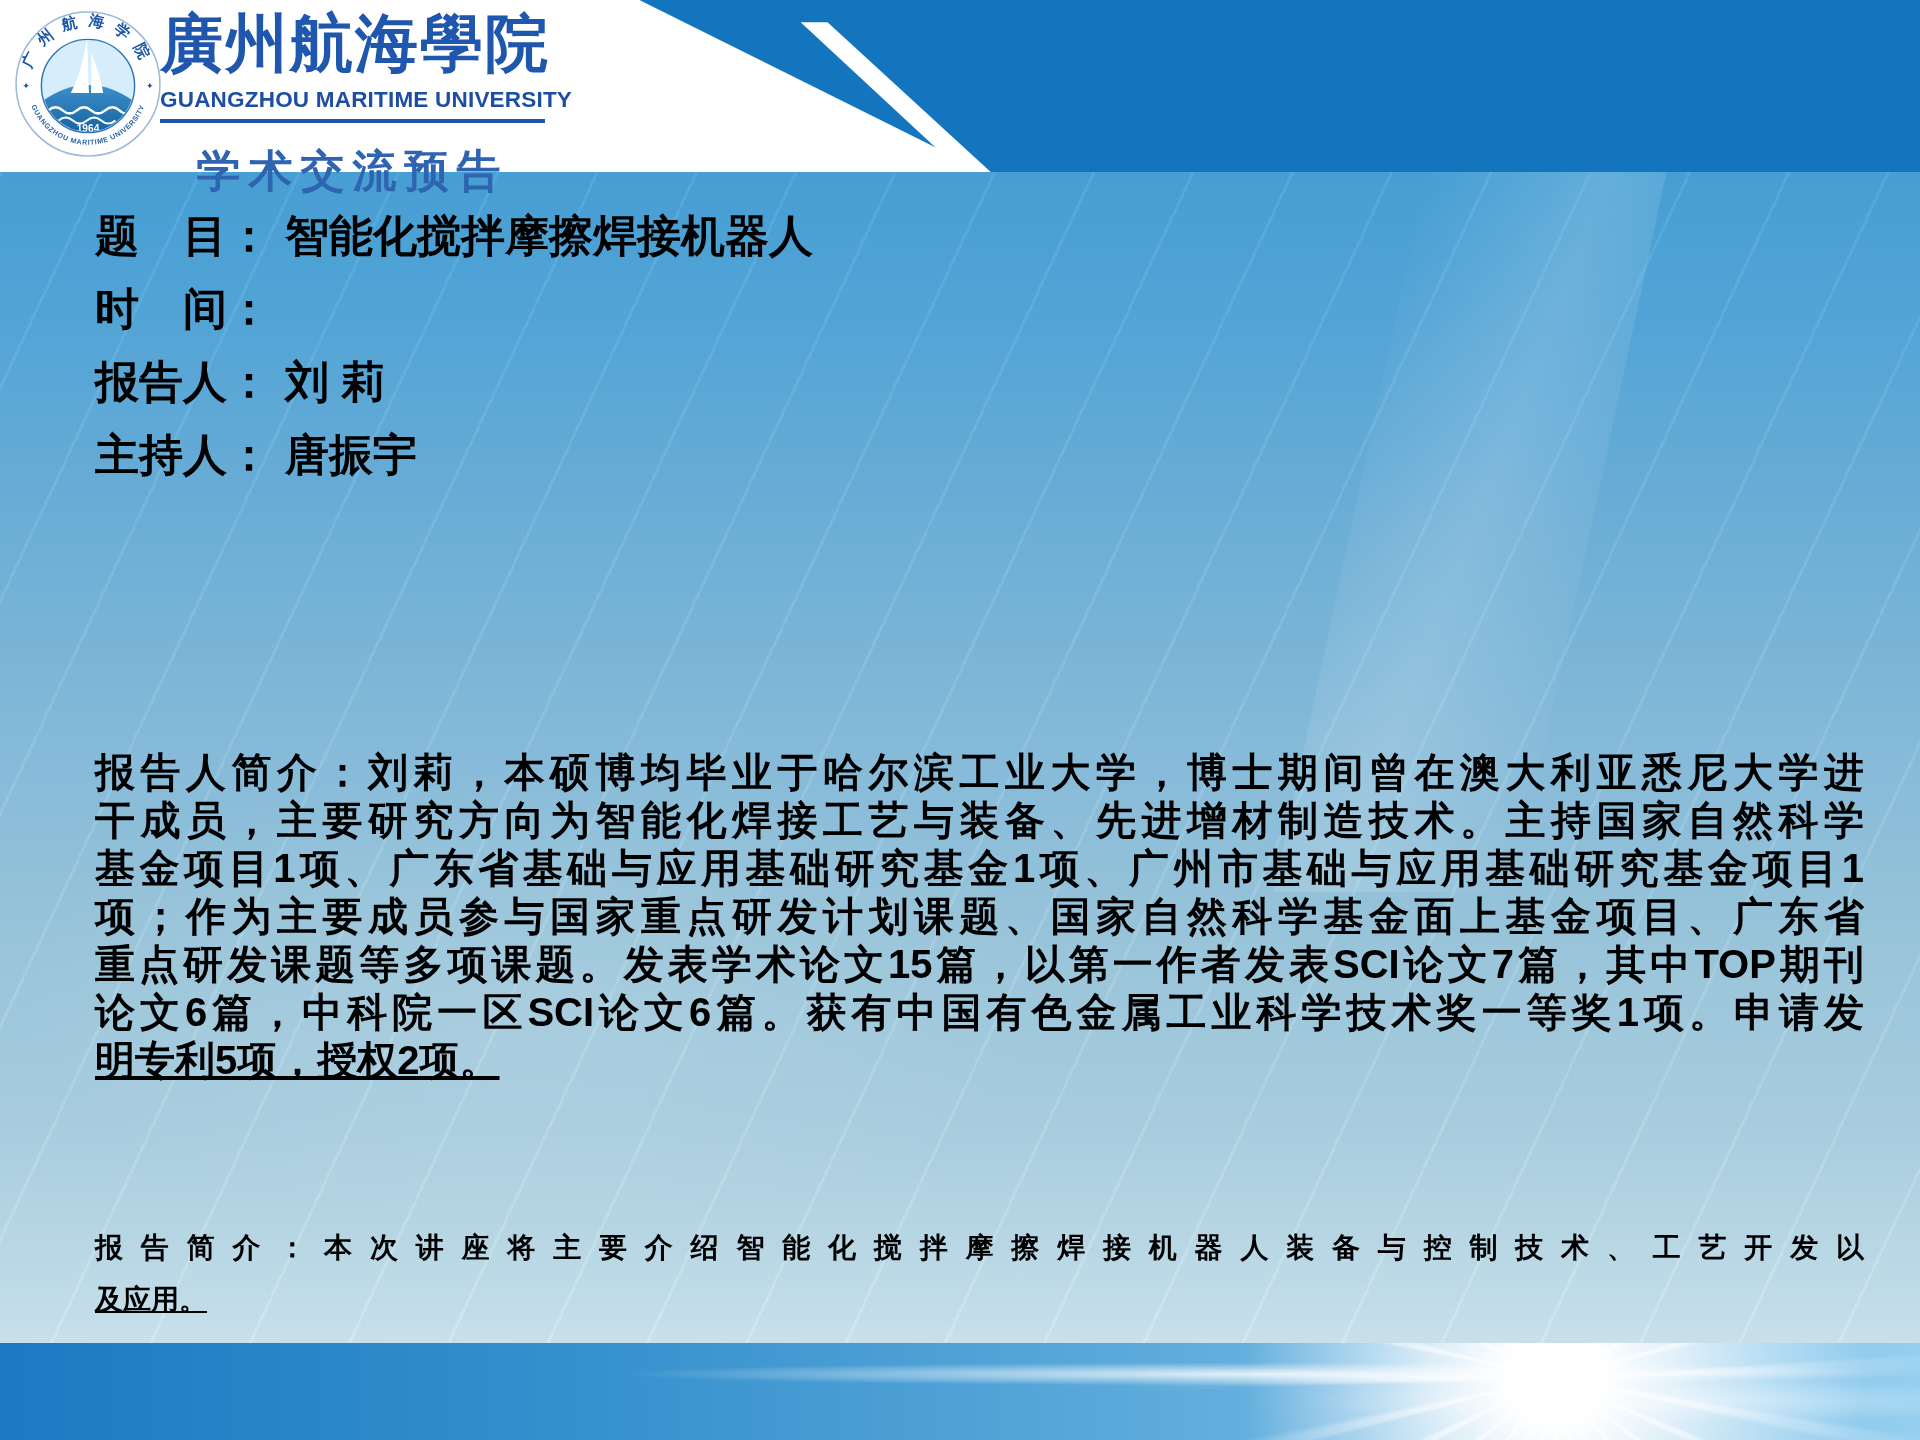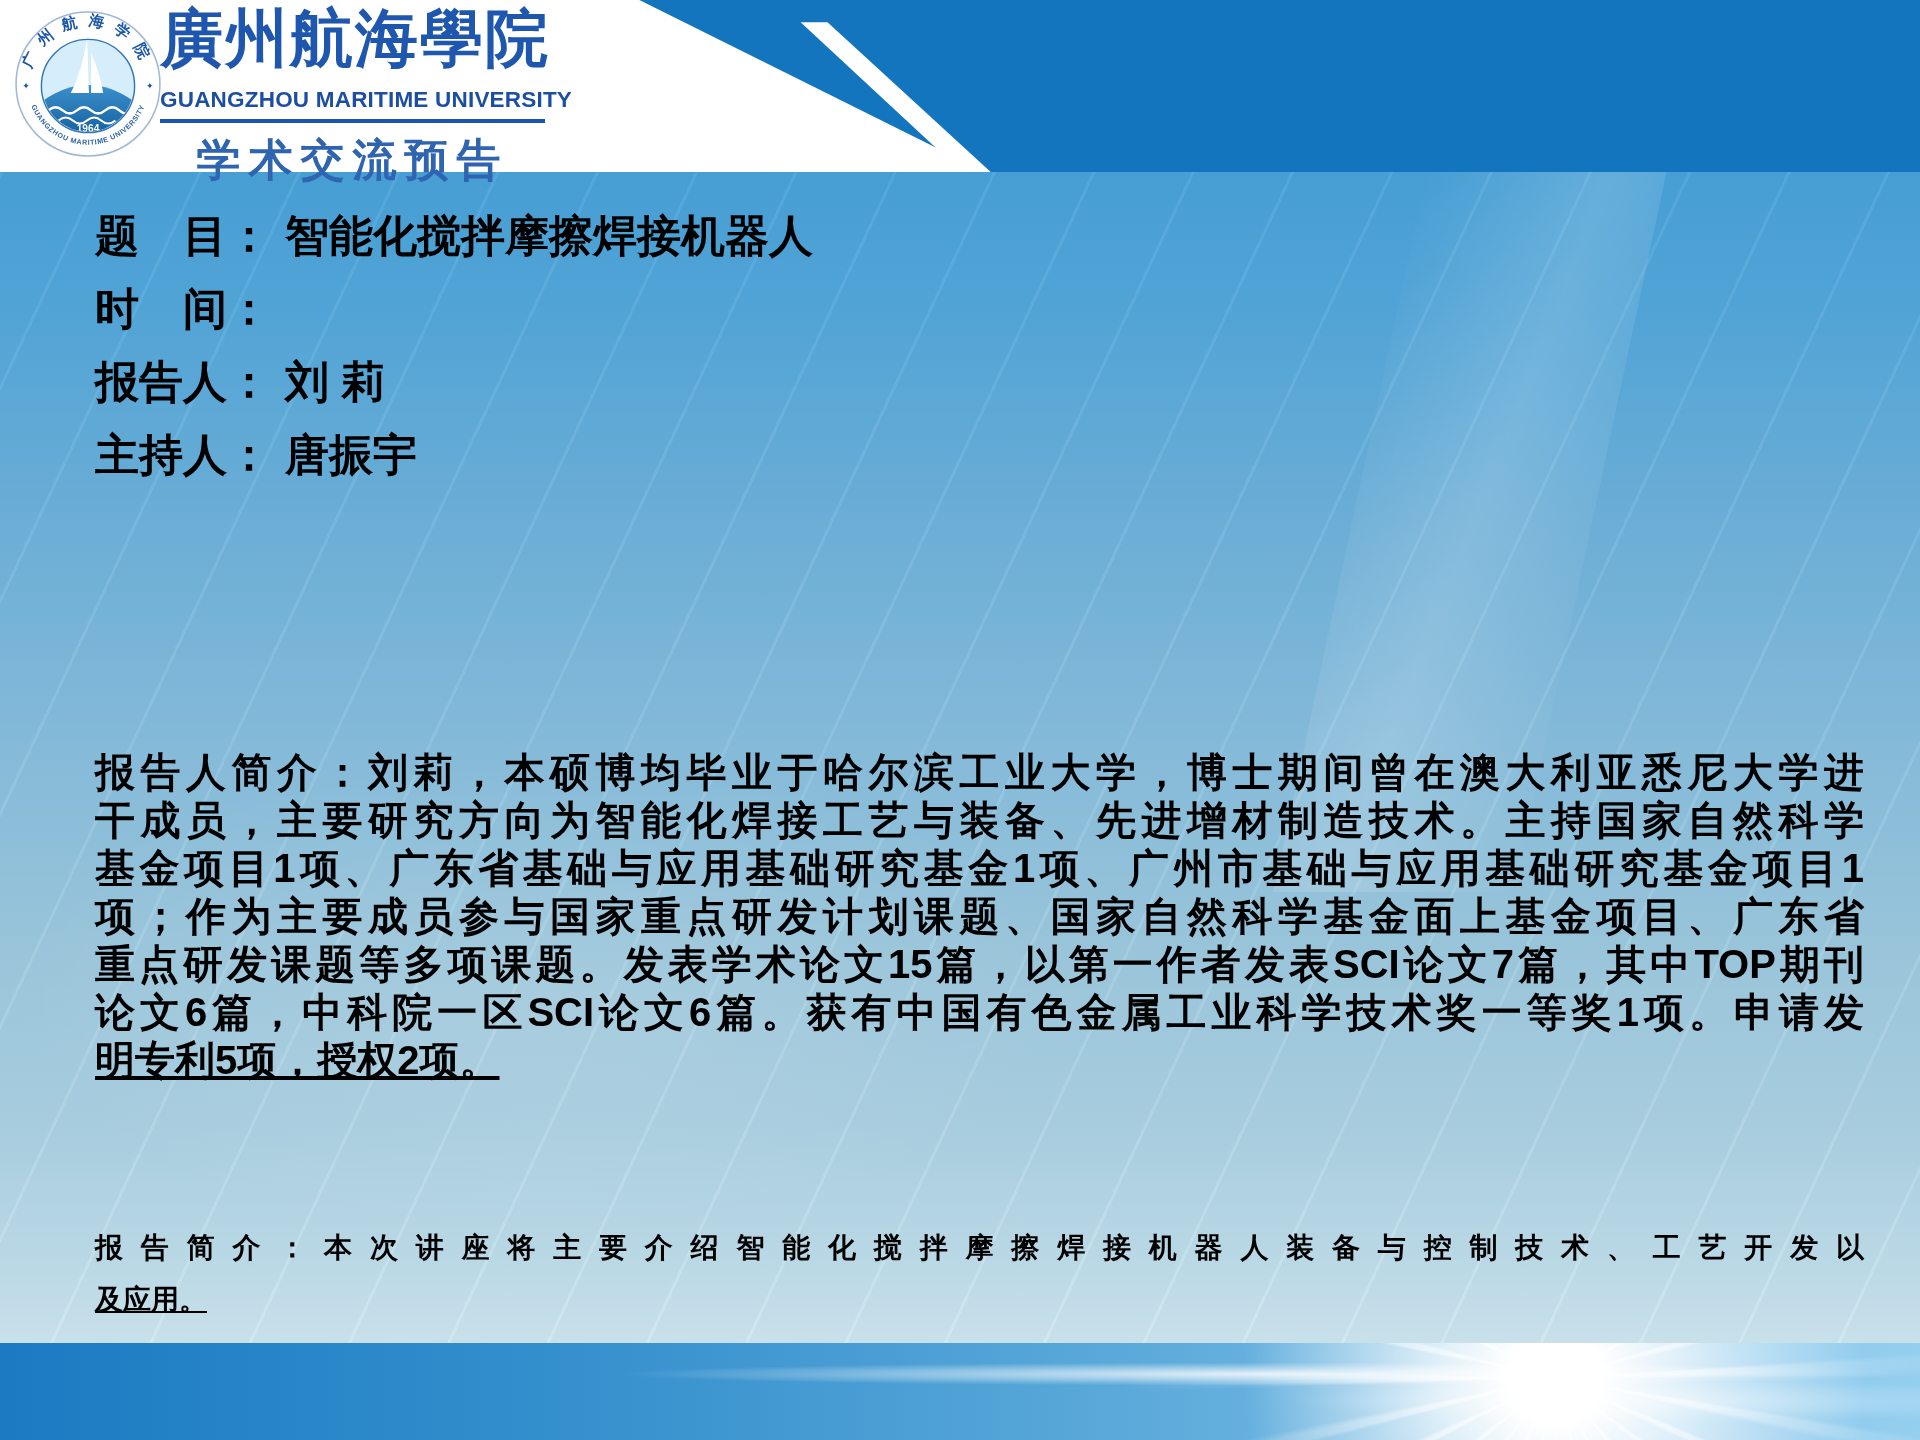--- a/index.html
+++ b/index.html
@@ -43,29 +43,29 @@
   }
   .header-slash{
     position:absolute;inset:0;background:#ffffff;
     clip-path:polygon(41.7% 13%, 43.1% 13%, 51.6% 100%, 50.1% 100%);
   }
   .logo{position:absolute;left:12px;top:8px;width:152px;height:152px;}
   .namecol{position:absolute;left:160px;top:4px;width:388px;}
   .uni-zh{
     font-size:63px;line-height:80px;font-weight:bold;color:#1e57ad;
     letter-spacing:2px;white-space:nowrap;
-    font-family:Liberation Mono, monospace;
+    font-family:Liberation Serif, serif;
   }
   .uni-en{
     font-size:22.5px;font-weight:bold;color:#1c4fa3;
     letter-spacing:0.2px;white-space:nowrap;margin-top:3px;
   }
   .uni-line{width:385px;height:4px;background:#1d55ad;margin-top:6px;}
   .banner-title{
-    width:385px;text-align:center;margin-top:8px;
+    width:385px;text-align:center;margin-top:19px;
     font-size:44px;font-weight:bold;color:#2e64b0;letter-spacing:8px;
     font-family:"Liberation Serif","DejaVu Serif",serif;
     white-space:nowrap;
   }
 
   
   .details{position:absolute;left:95px;top:200px;}
   .detail-row{
     height:73px;display:flex;align-items:center;
     font-size:44px;font-weight:bold;color:#000;white-space:nowrap;

